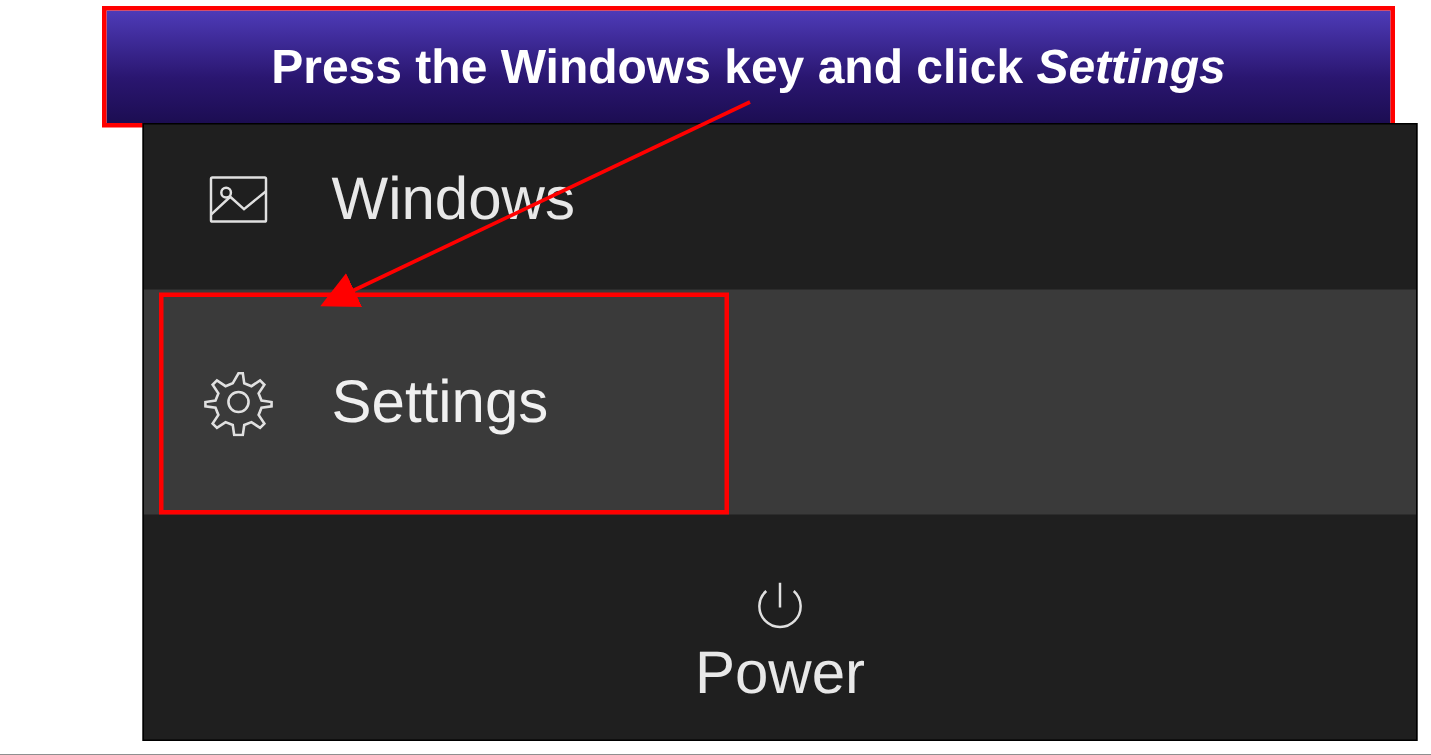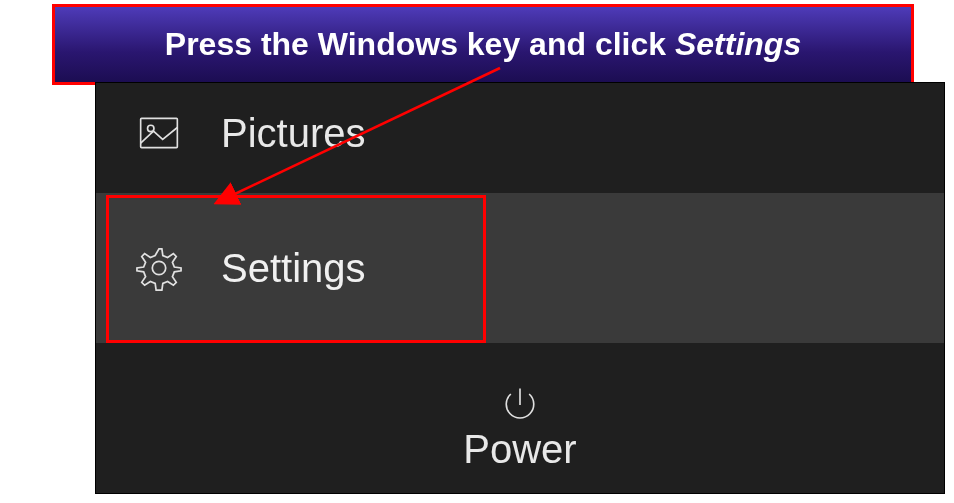--- a/index.html
+++ b/index.html
@@ -10,21 +10,21 @@
     body {
       width: 954px;
       height: 503px;
       background: #ffffff;
       font-family: "Segoe UI", Arial, sans-serif;
       position: relative;
     }
     .instruction-banner {
       position: absolute;
       top: 4px;
-      left: 52px;
+      left: 68px;
       width: 862px;
       height: 81px;
       background: linear-gradient(180deg, #4e3bb8 0%, #2a1670 60%, #1c0d52 100%);
       border: 3px solid #ff0000;
       display: flex;
       align-items: center;
       justify-content: center;
     }
     .instruction-text {
       color: #ffffff;
@@ -121,21 +121,21 @@
 
   <div class="menu-item pictures">
     <span class="icon-slot">
       <svg viewBox="0 0 48 48">
         <rect x="4" y="8" width="40" height="32" rx="1"></rect>
         <circle cx="15" cy="19" r="3.5"></circle>
         <path d="M4 34 L18 22 L30 32 L44 20 L44 40 L4 40 Z" stroke="none" fill="#e0e0e0" fill-opacity="0.0"></path>
         <path d="M4 35 L18 22 L28 31 L44 18"></path>
       </svg>
     </span>
-    <span class="menu-label">Pictures</span>
+    <span class="menu-label">Windows</span>
   </div>
 
   <div class="menu-item settings">
     <span class="icon-slot">
       <svg viewBox="0 0 48 48">
         <circle cx="24" cy="24" r="7"></circle>
         <path d="M24 4 L27 4 L28 11 L33 13 L39 9 L42 12 L38 18 L40 23 L47 24 L47 27 L40 28 L38 33 L42 39 L39 42 L33 38 L28 40 L27 47 L24 47 L21 47 L20 40 L15 38 L9 42 L6 39 L10 33 L8 28 L1 27 L1 24 L8 23 L10 18 L6 12 L9 9 L15 13 L20 11 Z"></path>
       </svg>
     </span>
     <span class="menu-label">Settings</span>

